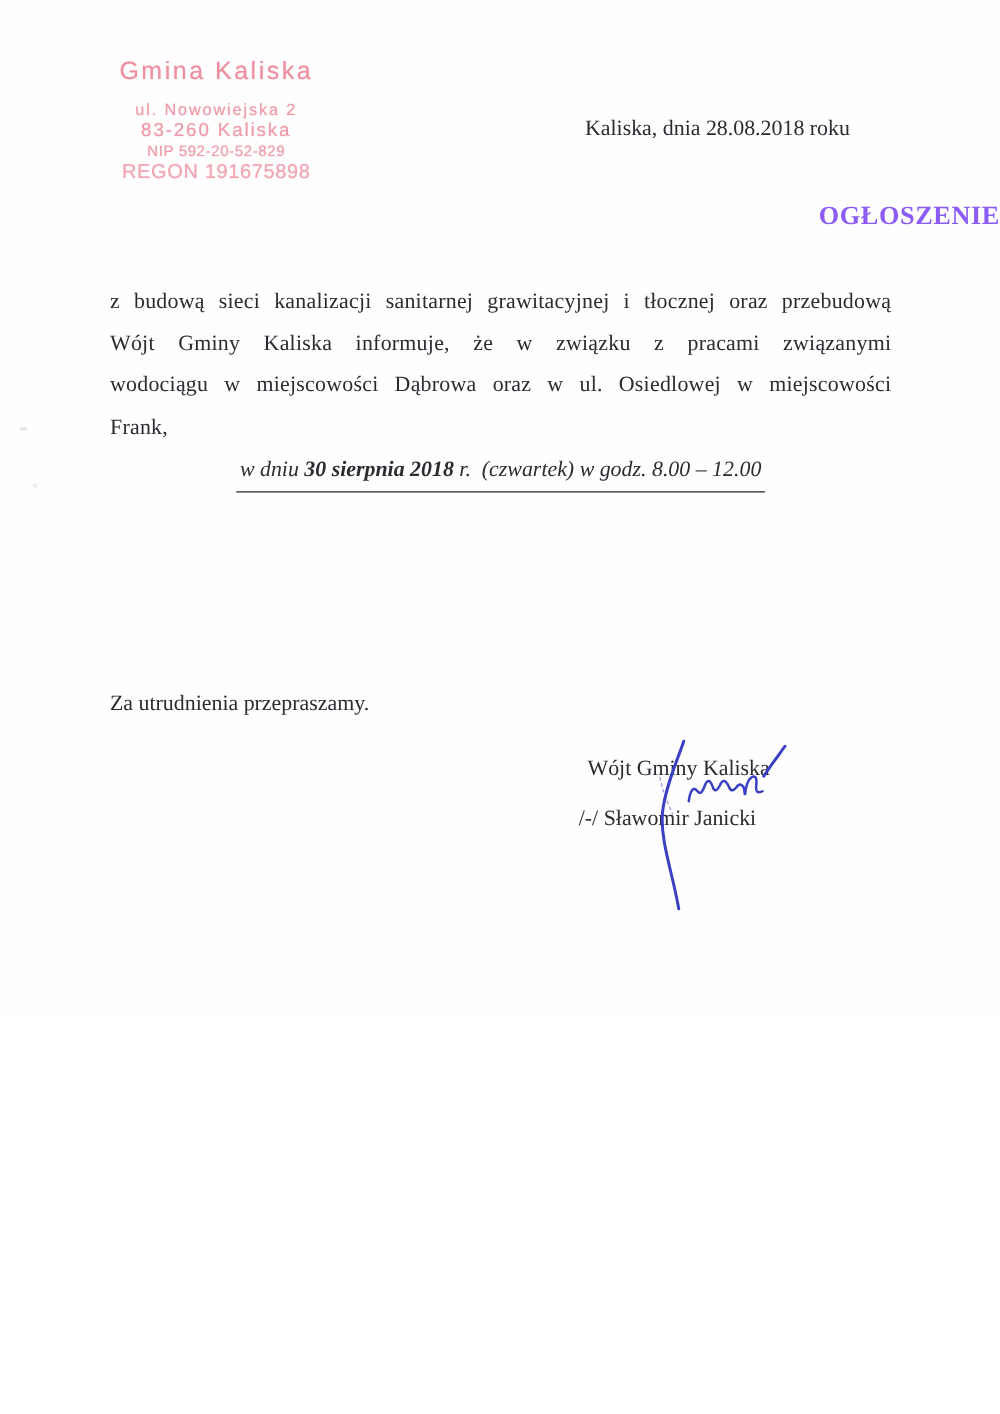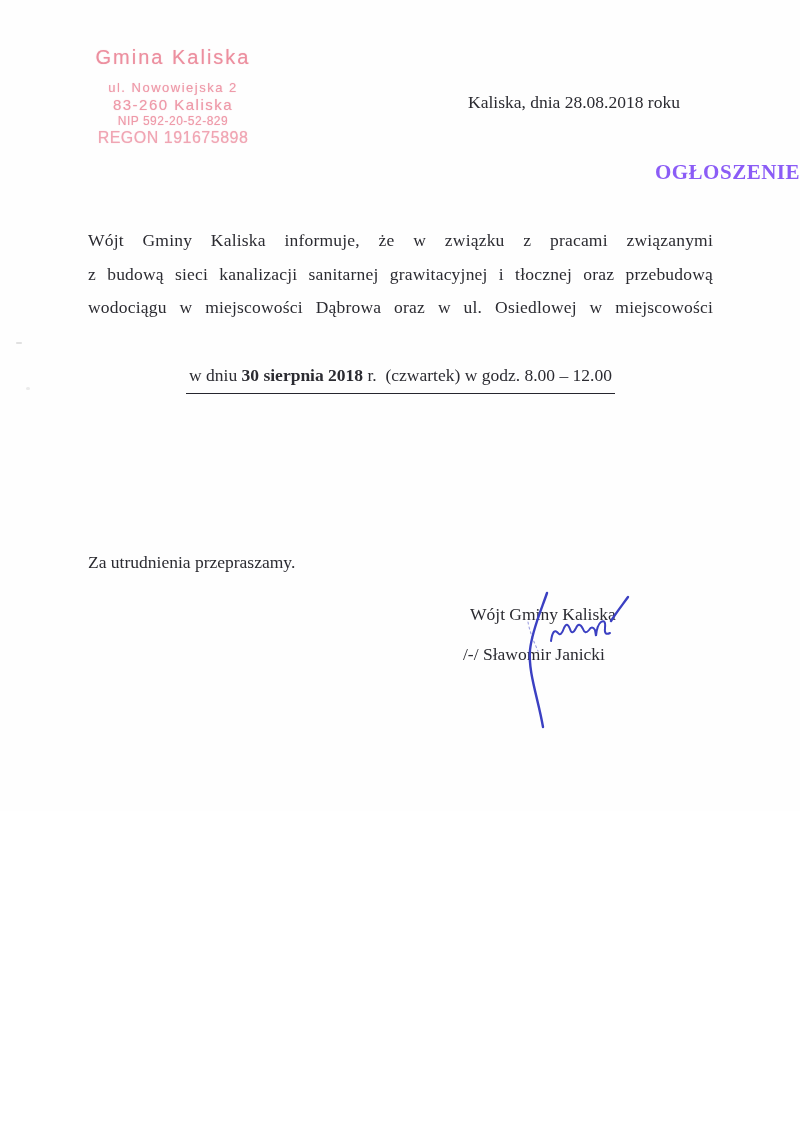--- a/index.html
+++ b/index.html
@@ -41,20 +41,21 @@
   .lline{text-align:left;}
   .para2{top:449px;}
   .apology{position:absolute;left:88px;top:552px;font-size:17.5px;}
   
   .schedule{position:absolute;left:88px;top:359px;width:625px;font-size:17.5px;}
   .sline{text-align:center;line-height:33px;}
   .sline .u{
     display:inline-block;
     border-bottom:1.6px solid #26262e;
     padding:0 3px 1px 3px;
+    font-style:italic;
   }
   .sline span,.sline b{white-space:pre-wrap;}
   
   .sig-role{position:absolute;left:470px;top:604px;font-size:17.5px;}
   .sig-name{position:absolute;left:463px;top:644px;font-size:17.5px;}
   .sig-svg{position:absolute;left:495px;top:580px;pointer-events:none;}
   
   .speck{position:absolute;background:#c9c9c9;border-radius:2px;opacity:.55;}
   .speck1{left:16px;top:342px;width:6px;height:2px;}
   .speck2{left:26px;top:387px;width:4px;height:3px;opacity:.35;}
@@ -70,23 +71,24 @@
     <div class="l3">83-260 Kaliska</div>
     <div class="l4">NIP 592-20-52-829</div>
     <div class="l5">REGON 191675898</div>
   </div>
 
   <div class="dateline">Kaliska, dnia 28.08.2018 roku</div>
 
   <h1 class="title">OGŁOSZENIE</h1>
 
   <div class="para para1">
+    <div class="jline">z budową sieci kanalizacji sanitarnej grawitacyjnej i tłocznej oraz przebudową</div>
     <div class="jline">Wójt Gminy Kaliska informuje, że w związku z pracami związanymi</div>
-    <div class="jline">z budową sieci kanalizacji sanitarnej grawitacyjnej i tłocznej oraz przebudową</div>
     <div class="jline">wodociągu w miejscowości Dąbrowa oraz w ul. Osiedlowej w miejscowości</div>
+    <div class="lline">Frank,</div>
   </div>
 
   <div class="schedule">
     <div class="sline">
       <span class="u"><span>w dniu </span><b>30 sierpnia 2018</b><span> r.  (czwartek) w godz. 8.00 – 12.00</span></span>
     </div>
   </div>
 
 
   <div class="apology">Za utrudnienia przepraszamy.</div>

